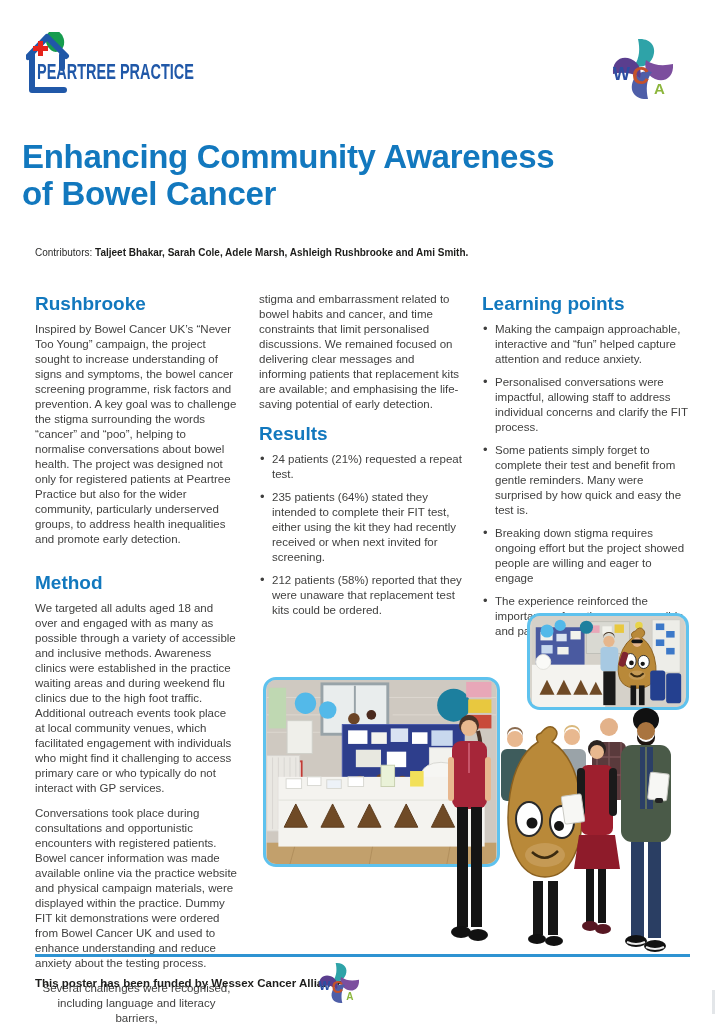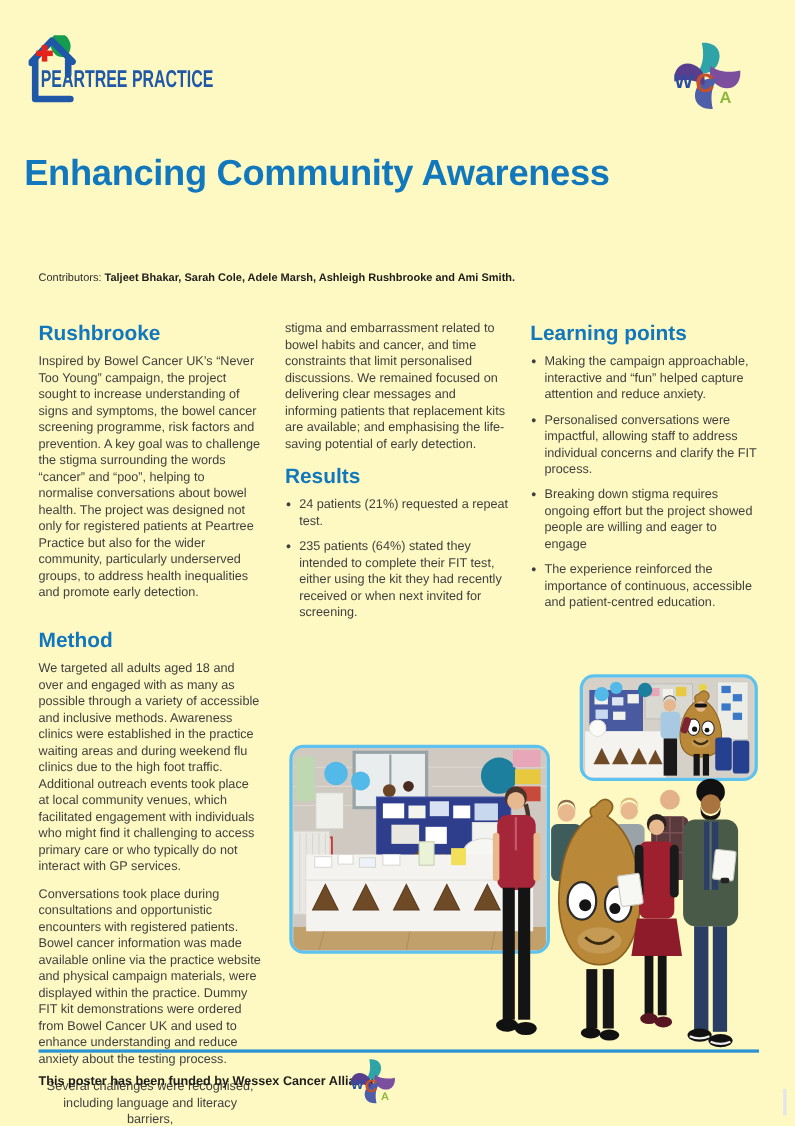--- a/index.html
+++ b/index.html
@@ -3,21 +3,21 @@
 <meta charset="utf-8">
 <style>
   :root{
     --blue:#1278BE;
     --photo-border:#5EC2EE;
     --body:#3F3F3E;
     --peartree:#2058A8;
   }
   html,body{margin:0;padding:0;background:#e8e8e8;}
   .page{
-    position:relative;width:723px;height:1024px;background:#fef9c3;
+    position:relative;width:723px;height:1024px;background:#ffffff;
     font-family:"Liberation Sans",sans-serif;overflow:hidden;margin:0 auto;
   }
   
   .practice-logo{position:absolute;left:26px;top:32px;width:250px;height:95px;}
   .wca-logo{position:absolute;left:610px;top:36px;width:66px;height:66px;}
   .wca-logo-small{position:absolute;left:317px;top:960px;width:44px;height:46px;}
 
   
   .title{position:absolute;left:22px;top:138px;width:660px;
     font-size:33px;line-height:37px;font-weight:bold;color:var(--blue);letter-spacing:-0.3px;}
@@ -78,20 +78,21 @@
     <use href="#petal" transform="rotate(90 33 33)" fill="#7C4E9E"></use>
     <use href="#petal" transform="rotate(180 33 33)" fill="#4E5EA8"></use>
     <use href="#petal" transform="rotate(270 33 33)" fill="#5A3E8E"></use>
     <text x="3" y="44" font-size="18" font-weight="bold" fill="#2B4EA2">W</text>
     <text x="22" y="48" font-size="24" font-weight="bold" fill="#C4512B">C</text>
     <text x="44" y="58" font-size="15" font-weight="bold" fill="#8CB63C">A</text>
   </svg>
 
   <div class="title">
     <div>Enhancing Community Awareness</div>
+    <div>of Bowel Cancer</div>
   </div>
 
   <div class="contributors">
     <span>Contributors: </span><b>Taljeet Bhakar, Sarah Cole, Adele Marsh, Ashleigh Rushbrooke and Ami Smith.</b>
   </div>
 
   <div class="col col1">
     <h2 class="sec-h">Rushbrooke</h2>
     <p class="body">Inspired by Bowel Cancer UK’s “Never Too Young” campaign, the project sought to increase understanding of signs and symptoms, the bowel cancer screening programme, risk factors and prevention. A key goal was to challenge the stigma surrounding the words “cancer” and “poo”, helping to normalise conversations about bowel health. The project was designed not only for registered patients at Peartree Practice but also for the wider community, particularly underserved groups, to address health inequalities and promote early detection.</p>
     <h2 class="sec-h mt">Method</h2>
@@ -99,28 +100,30 @@
     <p class="body">Conversations took place during consultations and opportunistic encounters with registered patients. Bowel cancer information was made available online via the practice website and physical campaign materials, were displayed within the practice. Dummy FIT kit demonstrations were ordered from Bowel Cancer UK and used to enhance understanding and reduce anxiety about the testing process.</p>
     <p class="body">Several challenges were recognised, including language and literacy barriers,</p>
   </div>
 
   <div class="col col2">
     <p class="body">stigma and embarrassment related to bowel habits and cancer, and time constraints that limit personalised discussions. We remained focused on delivering clear messages and informing patients that replacement kits are available; and emphasising the life-saving potential of early detection.</p>
     <h2 class="sec-h mt-sm">Results</h2>
     <ul class="bullets">
       <li>24 patients (21%) requested a repeat test.</li>
       <li>235 patients (64%) stated they intended to complete their FIT test, either using the kit they had recently received or when next invited for screening.</li>
+      <li>212 patients (58%) reported that they were unaware that replacement test kits could be ordered.</li>
     </ul>
   </div>
 
   <div class="col col3">
     <h2 class="sec-h">Learning points</h2>
     <ul class="bullets">
       <li>Making the campaign approachable, interactive and “fun” helped capture attention and reduce anxiety.</li>
       <li>Personalised conversations were impactful, allowing staff to address individual concerns and clarify the FIT process.</li>
+      <li>Some patients simply forget to complete their test and benefit from gentle reminders. Many were surprised by how quick and easy the test is.</li>
       <li>Breaking down stigma requires ongoing effort but the project showed people are willing and eager to engage</li>
       <li>The experience reinforced the importance of continuous, accessible and patient-centred education.</li>
     </ul>
   </div>
 
   <div class="photo photo-mascot" aria-label="Staff member and person in poo emoji mascot costume beside the awareness stand with blue chairs">
     <svg width="156" height="91" viewBox="0 0 162 97">
       <rect x="0" y="0" width="162" height="97" fill="#D5D1C9"></rect>
       <rect x="4" y="12" width="52" height="40" fill="#4A5AA0"></rect>
       <rect x="9" y="17" width="13" height="9" fill="#F2F2EC"></rect>

